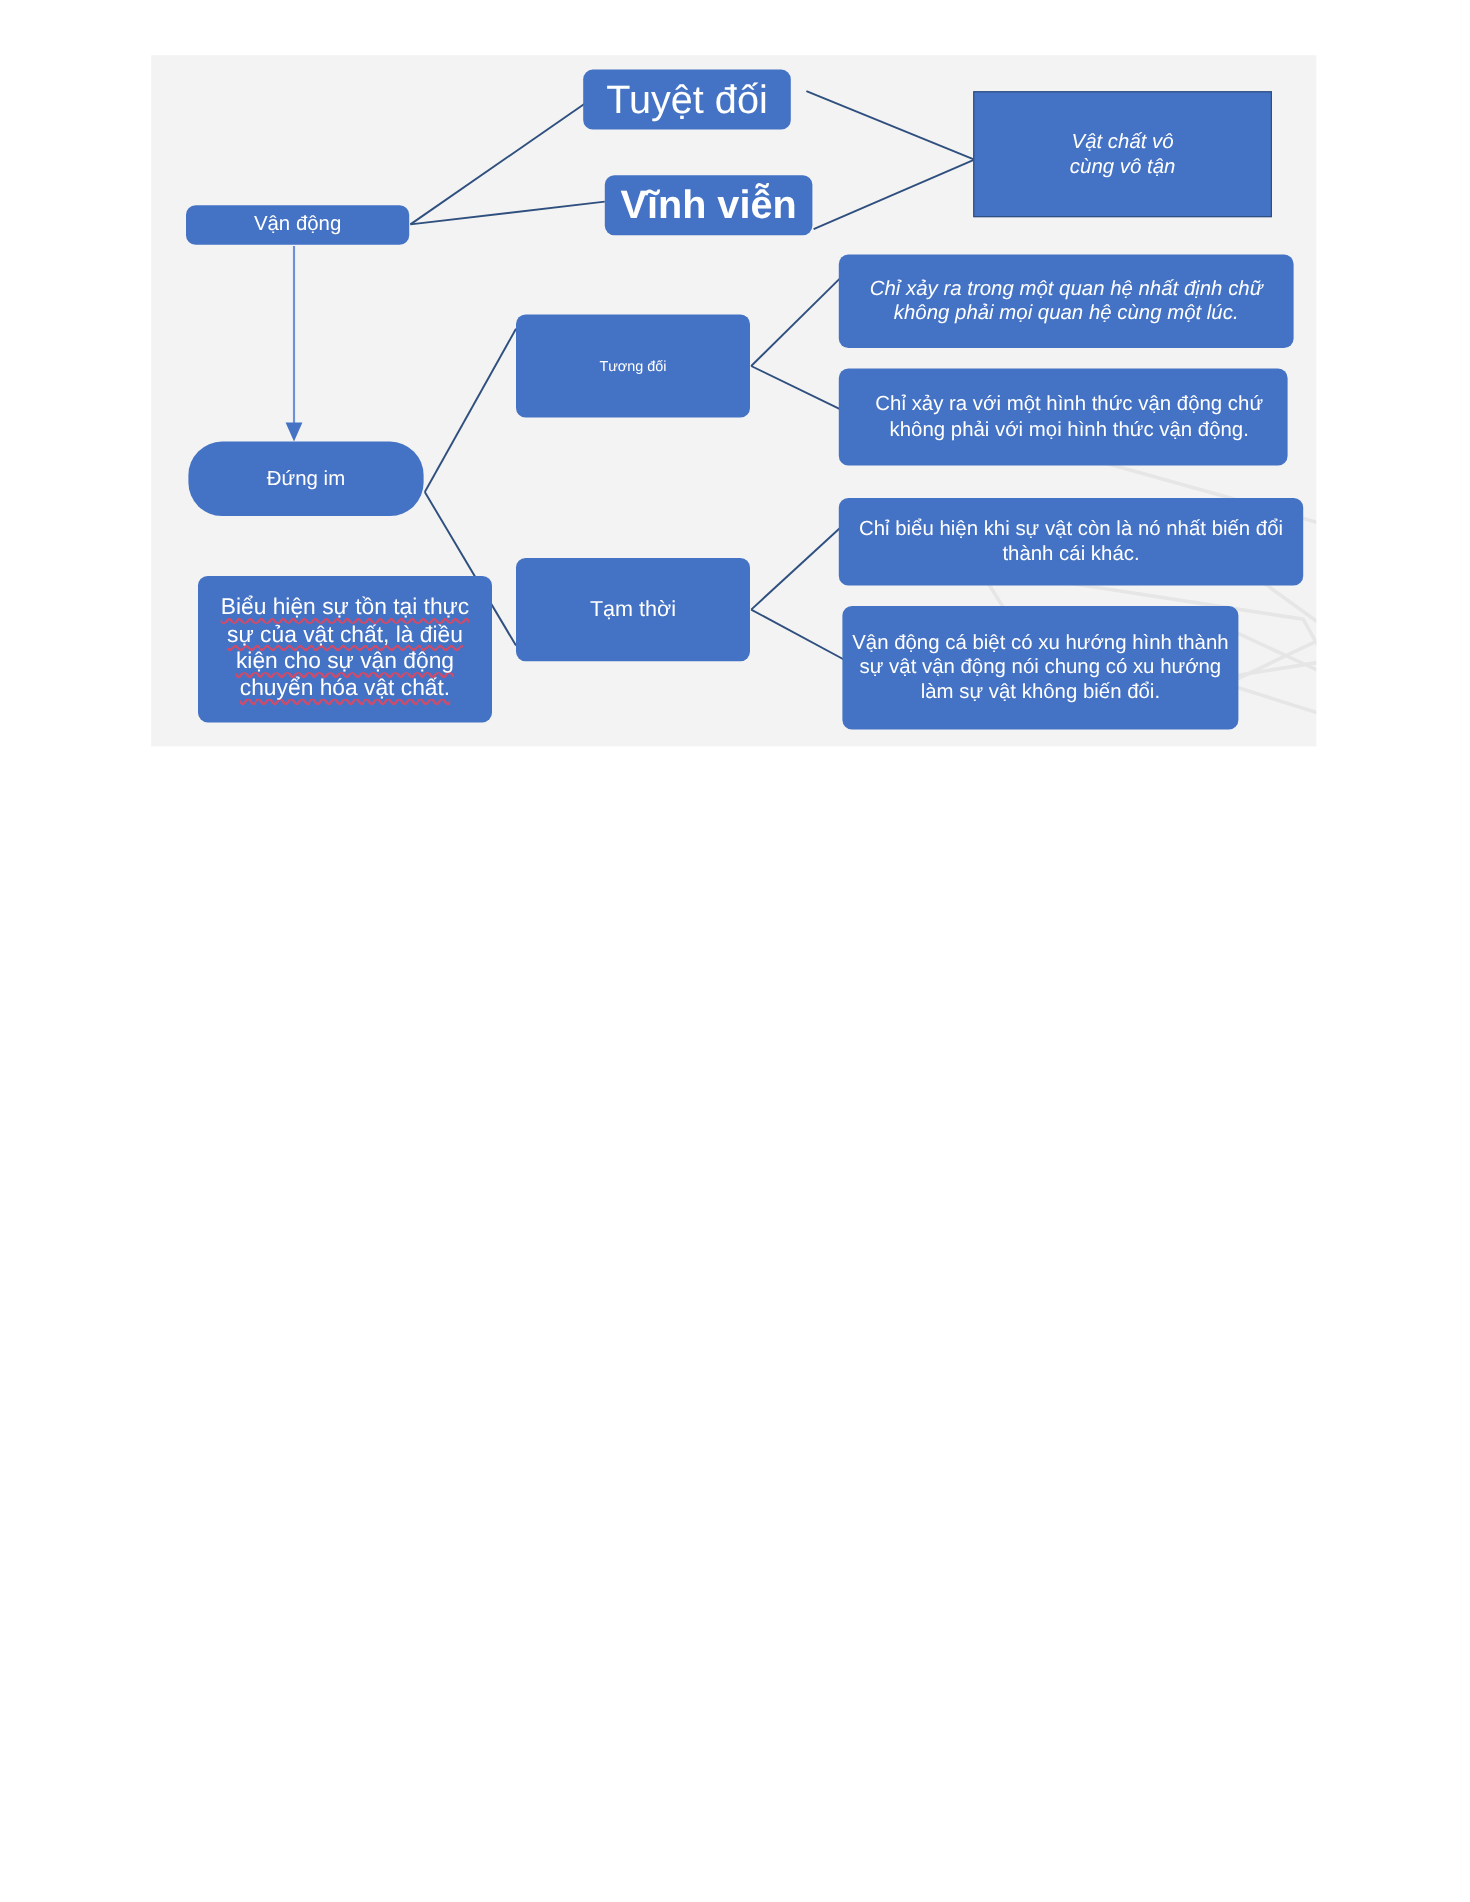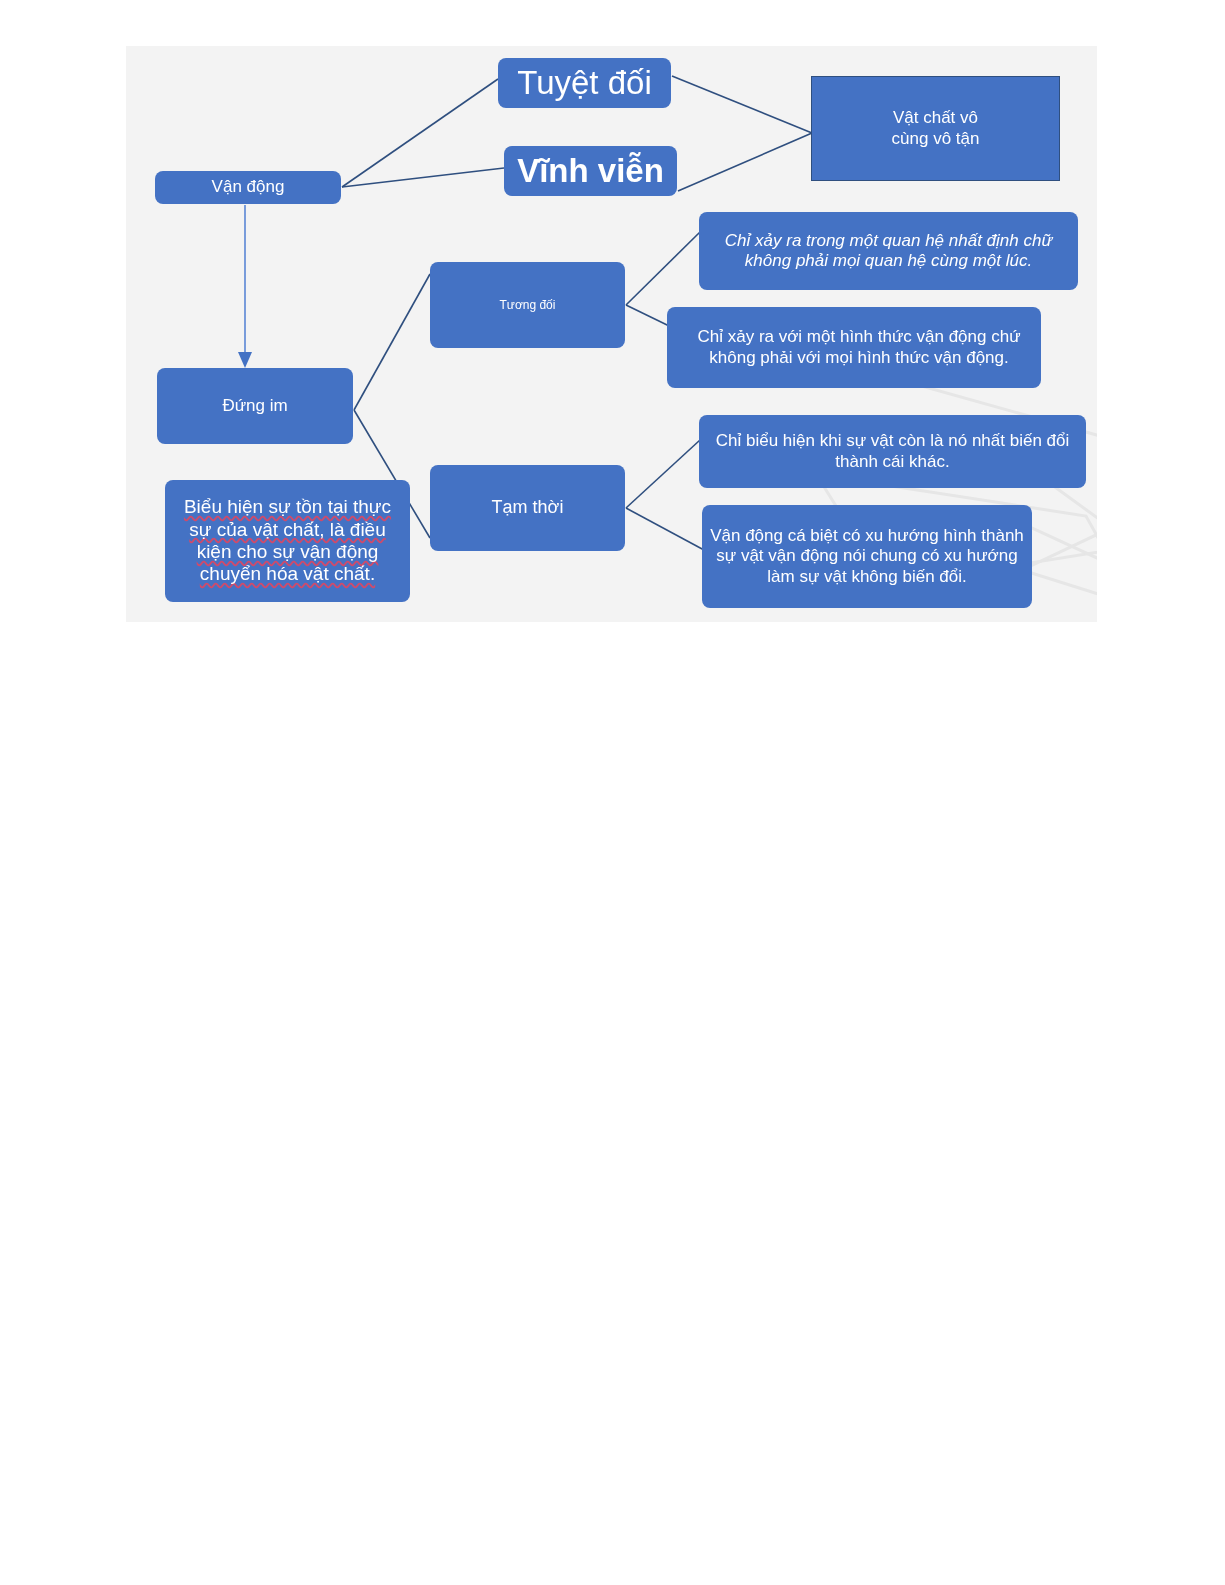--- a/index.html
+++ b/index.html
@@ -52,38 +52,39 @@
     align-items: center;
     justify-content: center;
     text-align: center;
     line-height: 1.18;
     border-radius: 8px;
     padding: 2px 6px;
   }
   .node.sharp {
     border-radius: 0;
     border: 1.5px solid #2f4f7f;
+    font-style: italic;
   }
   .node .label {
     display: block;
     width: 100%;
     white-space: pre-line;
   }
 
   
   #node-van-dong      { left: 29px;  top: 125px; width: 186px; height: 33px;  font-size: 17px; }
-  #node-tuyet-doi     { left: 372px; top: 12px;  width: 173px; height: 50px;  font-size: 33px; }
+  #node-tuyet-doi     { left: 360px; top: 12px;  width: 173px; height: 50px;  font-size: 33px; }
   #node-vinh-vien     { left: 378px; top: 100px; width: 173px; height: 50px;  font-size: 33px; font-weight: bold; }
   #node-vat-chat      { left: 685px; top: 30px;  width: 249px; height: 105px; font-size: 17px; }
-  #node-dung-im       { left: 31px;  top: 322px; width: 196px; height: 76px;  font-size: 17px; }
+  #node-dung-im       { left: 31px;  top: 322px; width: 196px; height: 62px;  font-size: 17px; border-radius: 28px; }
   #node-bieu-hien     { left: 39px;  top: 434px; width: 245px; height: 122px; font-size: 19px; }
   #node-tuong-doi     { left: 304px; top: 216px; width: 195px; height: 86px;  font-size: 12px; }
   #node-tam-thoi      { left: 304px; top: 419px; width: 195px; height: 86px;  font-size: 18px; }
   #node-chi-xay-ra-1  { left: 573px; top: 166px; width: 379px; height: 78px;  font-size: 17px; font-style: italic; }
-  #node-chi-xay-ra-2  { left: 541px; top: 261px; width: 374px; height: 81px;  font-size: 17px; padding-left: 16px; }
+  #node-chi-xay-ra-2  { left: 573px; top: 261px; width: 374px; height: 81px;  font-size: 17px; padding-left: 16px; }
   #node-chi-bieu-hien { left: 573px; top: 369px; width: 387px; height: 73px;  font-size: 17px; }
   #node-van-dong-ca-biet { left: 576px; top: 459px; width: 330px; height: 103px; font-size: 17px; }
 
   
   .spell {
     text-decoration: underline wavy #d04a6a;
     text-decoration-skip-ink: none;
     text-underline-offset: 2px;
   }
 </style>

